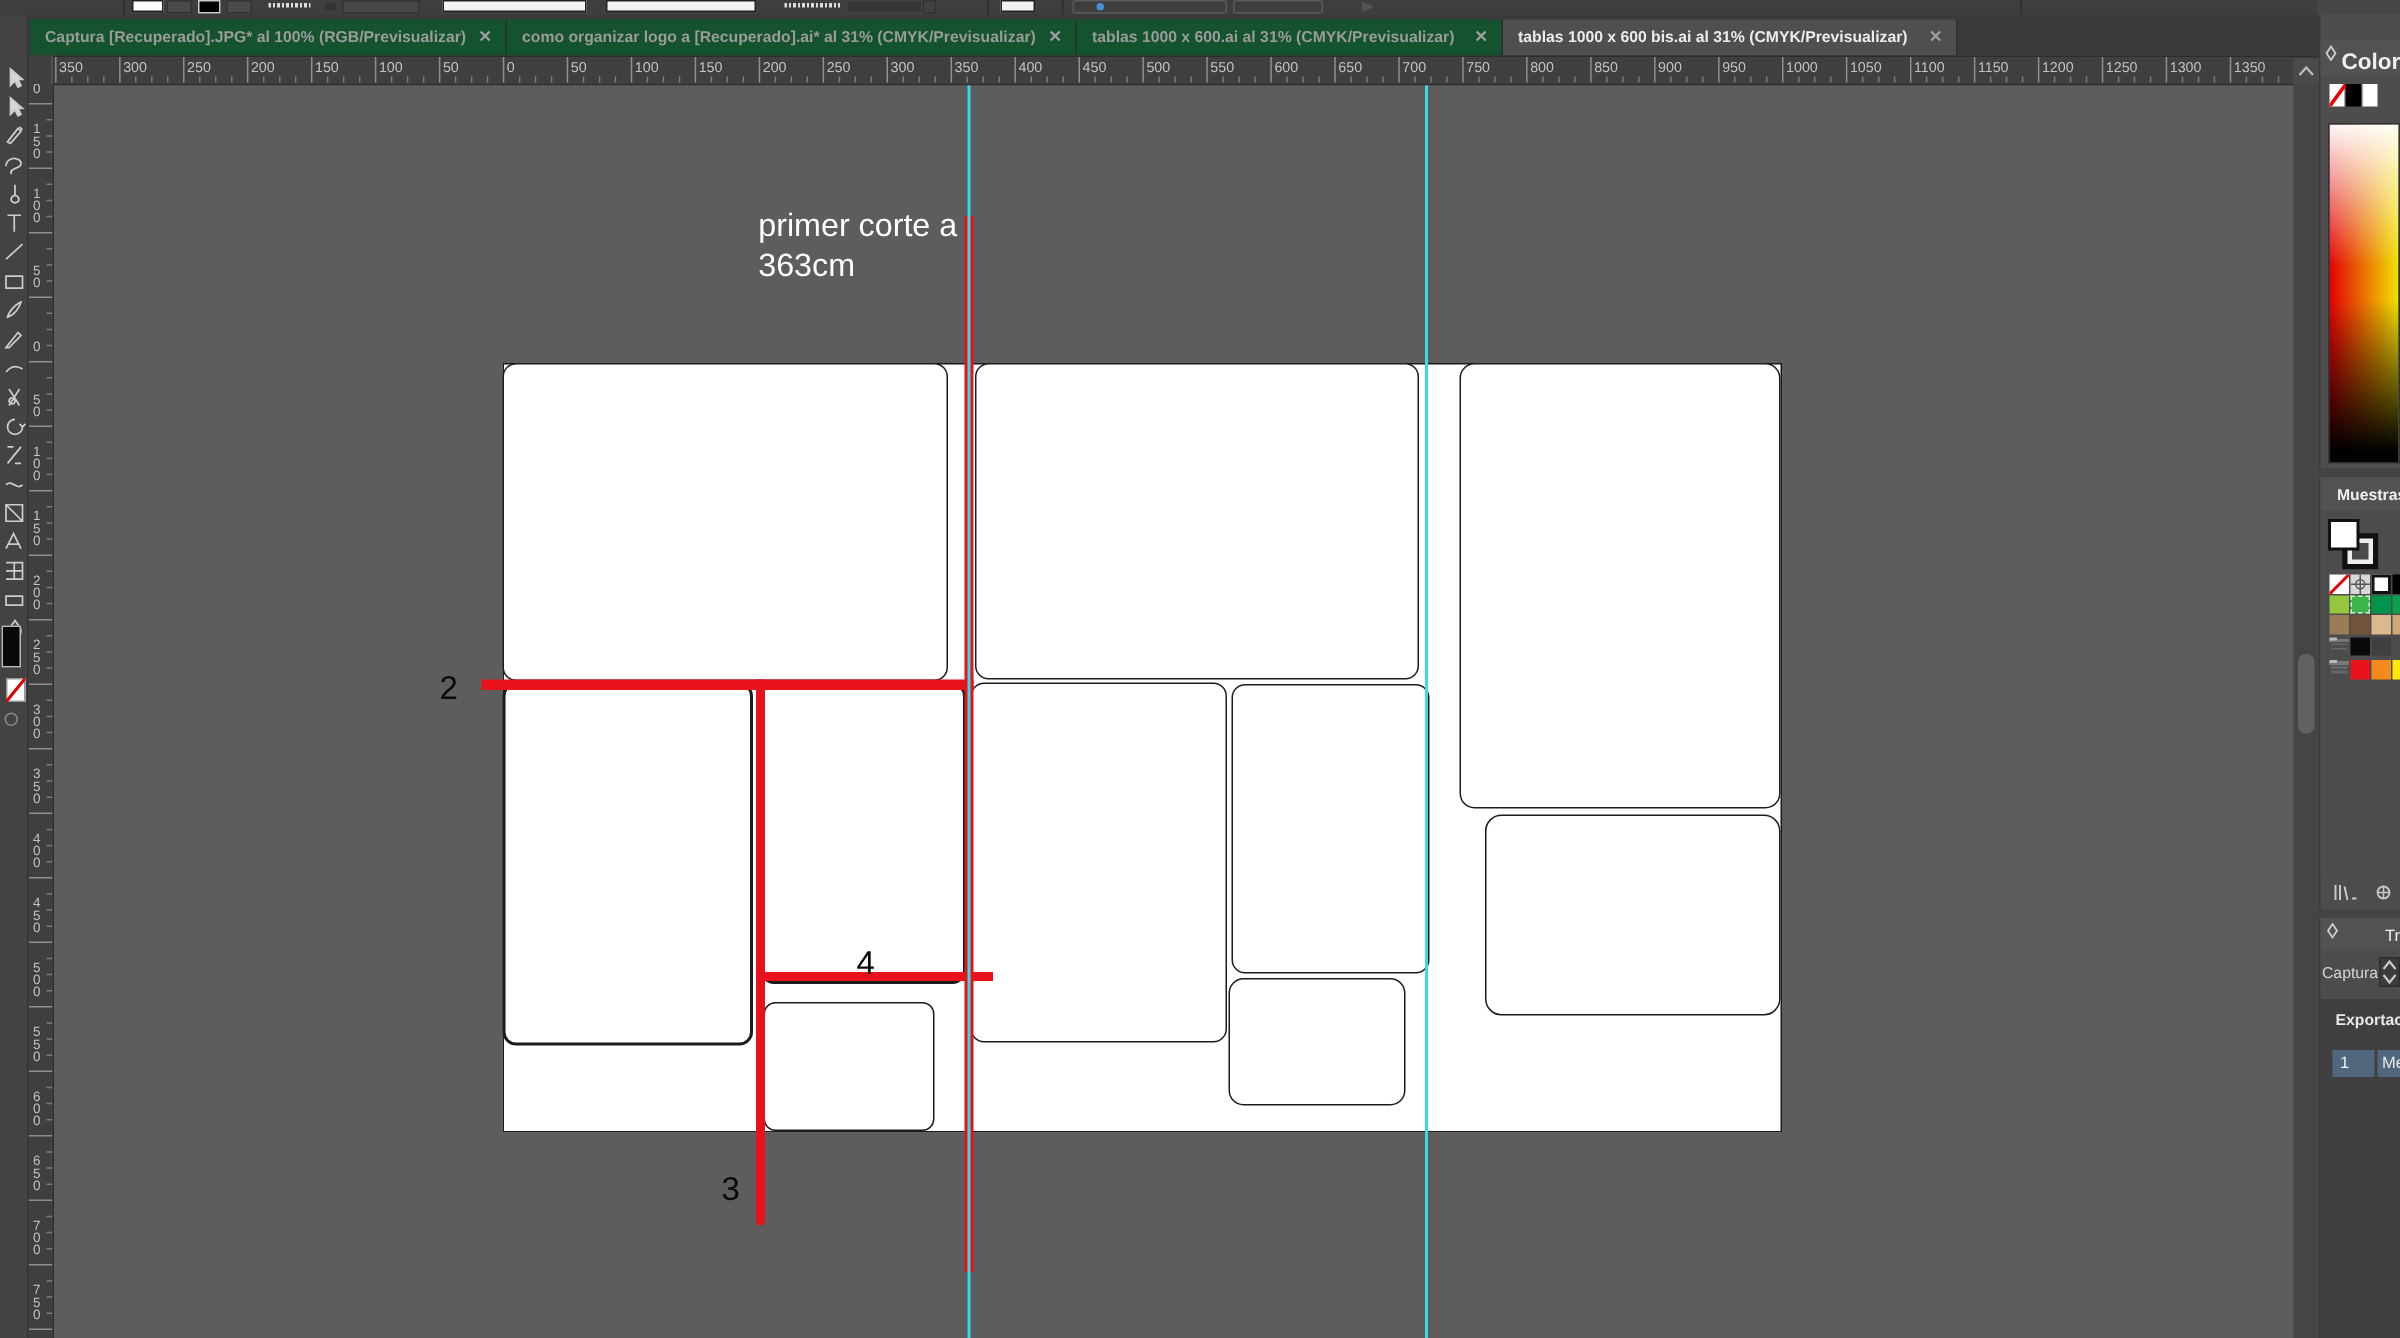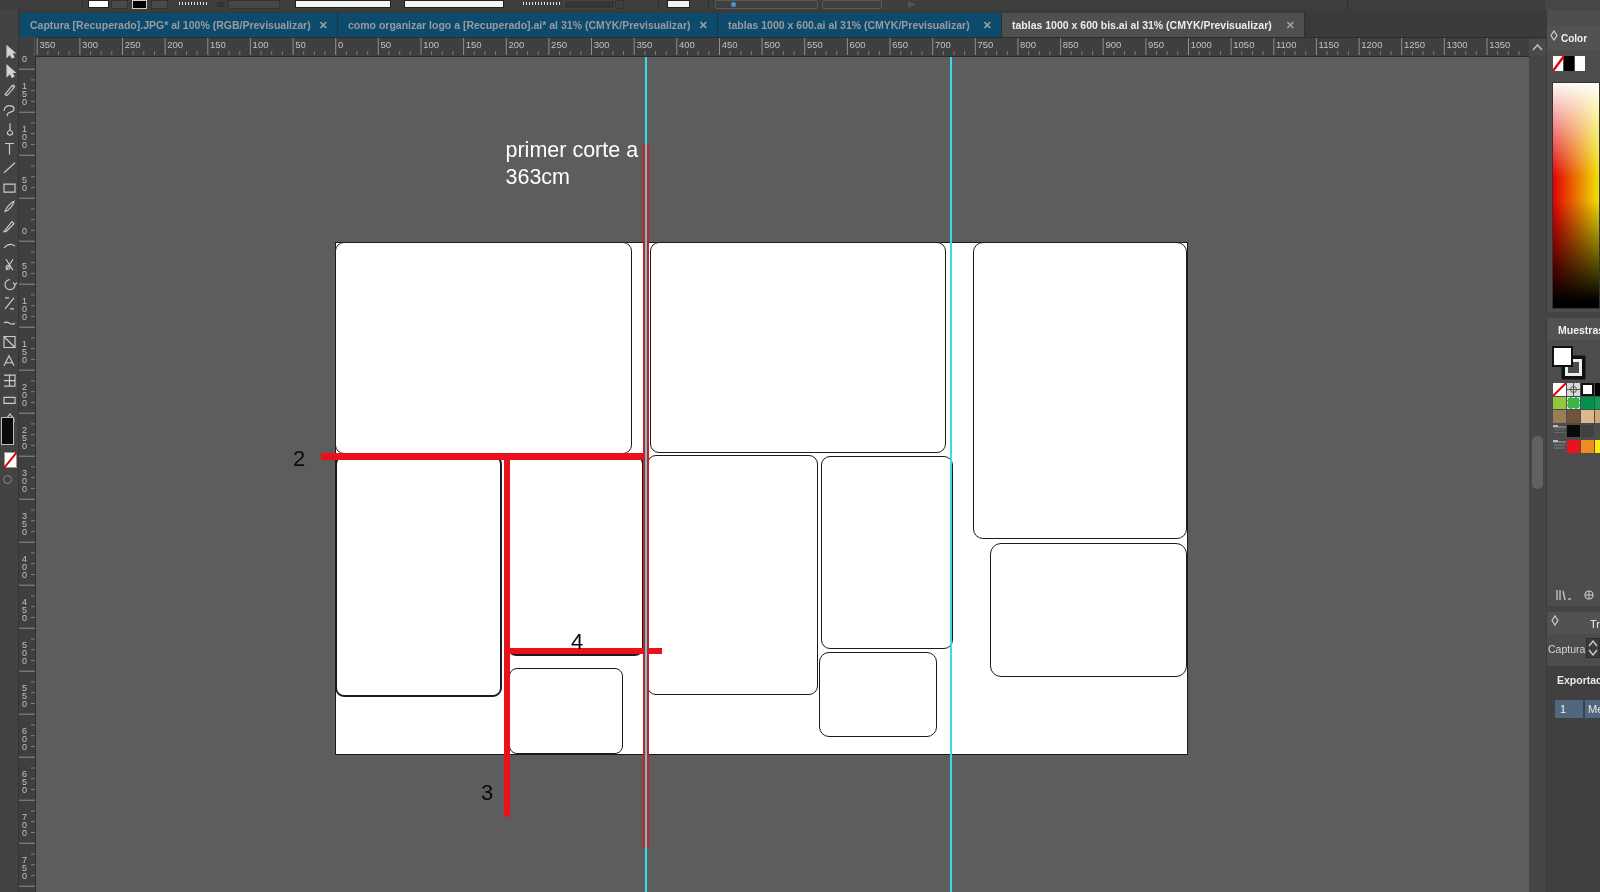--- a/index.html
+++ b/index.html
@@ -1,17 +1,17 @@
 <!DOCTYPE html>
 <html><head><meta charset="utf-8"><style>
   html,body{margin:0;padding:0;width:1600px;height:892px;overflow:hidden;background:#5d5d5d;
     font-family:"Liberation Sans", sans-serif;}
   div{position:absolute;box-sizing:border-box}
   .tab{position:absolute;top:0;height:24px;line-height:24px;font-size:10.5px;font-weight:bold;color:#9b9b9b;
-       background:#0c4a6e;border-right:1px solid #2f2f2f;white-space:nowrap;overflow:hidden}
+       background:#14532d;border-right:1px solid #2f2f2f;white-space:nowrap;overflow:hidden}
   .tab span.x{position:absolute;right:9px;top:0;color:#9f9f9f;font-weight:bold;font-size:11px}
 </style></head><body>
 <div style="left:0;top:0;width:1600px;height:10px;background:#3e3e3e" id="ts"></div>
 <div style="left:82px;top:0;width:1px;height:10px;background:#2f2f2f"></div>
 <div style="left:88px;top:0;width:21px;height:8px;background:#fff;border:1px solid #222"></div>
 <div style="left:111px;top:0;width:17px;height:9px;background:#4a4a4a;border:1px solid #333"></div>
 <div style="left:132px;top:0;width:15px;height:9px;background:#000;border:1px solid #ccc"></div>
 <div style="left:151px;top:0;width:17px;height:9px;background:#4a4a4a;border:1px solid #333"></div>
 <div style="left:179px;top:2px;width:28px;height:2.5px;background:repeating-linear-gradient(90deg,#ddd 0 1.5px,transparent 1.5px 3px)"></div>
 <div style="left:217px;top:2px;width:7px;height:5px;background:#333"></div>
@@ -447,21 +447,21 @@
 <svg style="position:absolute;left:1529px;top:39px" width="17" height="17">
     <path d="M4 11 L8.5 6 L13 11" fill="none" stroke="#bbb" stroke-width="1.6"></path>
   </svg>
 <div style="left:1529px;top:56px;width:17px;height:836px;background:#454545"></div>
 <div style="left:1531.5px;top:436px;width:11px;height:53px;background:#616161;border-radius:5px"></div>
 <div style="left:1546px;top:10px;width:54px;height:882px;background:#4d4d4d;border-left:1px solid #3a3a3a" id="rp"></div>
 <div style="left:1547px;top:26px;width:53px;height:24px;background:#525252"></div>
 <svg style="position:absolute;left:1550px;top:30px" width="8" height="14">
     <path d="M4 1 L7 5.5 L4 10 L1 5.5 Z" fill="none" stroke="#cfcfcf" stroke-width="1.2"></path>
   </svg>
-<div style="left:1561px;top:33px;color:#efefef;font-size:10px;font-weight:bold">Color</div>
+<div style="left:1561px;top:33px;color:#efefef;font-size:15px;font-weight:bold">Color</div>
 <div style="left:1552.5px;top:56px;width:10.5px;height:15px;background:#fff"></div>
 <svg style="position:absolute;left:1552.5px;top:56px" width="11" height="15">
     <line x1="0" y1="15" x2="11" y2="0" stroke="#e00" stroke-width="2.4"></line>
   </svg>
 <div style="left:1563.5px;top:56px;width:10.5px;height:15px;background:#000"></div>
 <div style="left:1574.5px;top:56px;width:10.5px;height:15px;background:#fff"></div>
 <div style="left:1552px;top:82px;width:48px;height:227px;background:linear-gradient(to bottom, rgba(255,255,255,.97), rgba(255,255,255,0) 42%, rgba(0,0,0,0) 52%, #000 97%),linear-gradient(to right,#e30005,#f0e300);border:1px solid #333"></div>
 <div style="left:1546px;top:312px;width:54px;height:6px;background:#444"></div>
 <div style="left:1547px;top:318px;width:53px;height:22px;background:#525252"></div>
 <div style="left:1558px;top:324px;color:#efefef;font-size:10.5px;font-weight:bold">Muestras</div>

